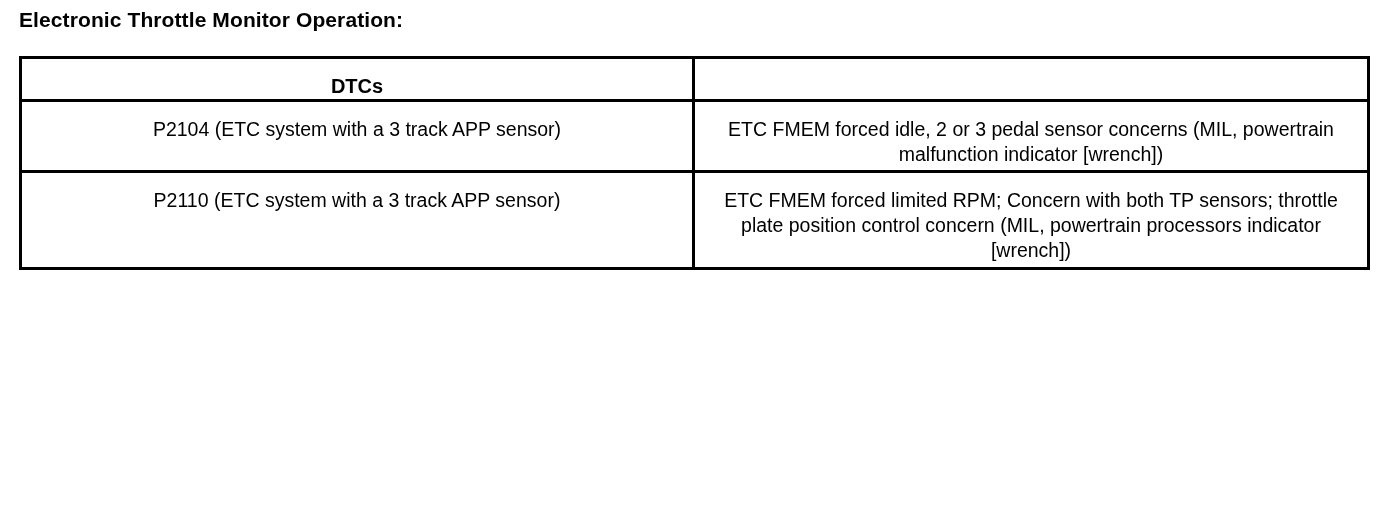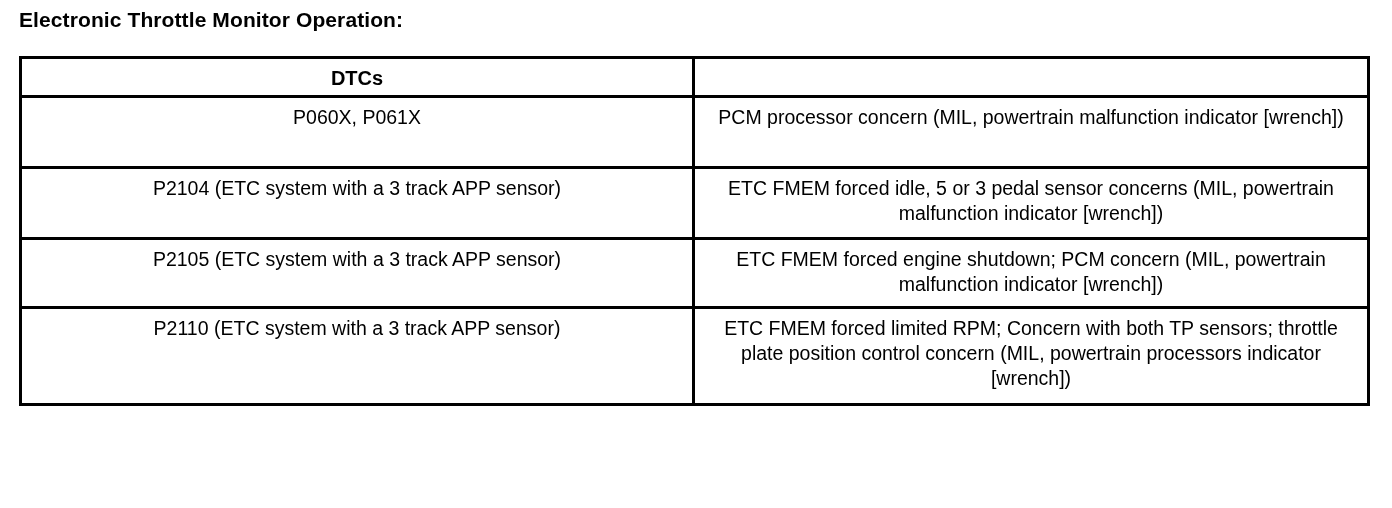--- a/index.html
+++ b/index.html
@@ -39,21 +39,21 @@
   .dtc-table td {
     border: 3px solid #000000;
     padding: 0;
     vertical-align: top;
     text-align: center;
   }
   .col-dtc   { width: 670px; }
   .col-desc  { width: 672px; }
 
   .cell-inner {
-    padding: 7px 10px 0 10px;
+    padding: 15px 10px 0 10px;
     font-size: 19.5px;
     line-height: 25px;
   }
   .cell-inner.header {
     font-weight: bold;
     font-size: 20px;
   }
   .cell-inner.empty {
     min-height: 25px;
   }
@@ -76,46 +76,30 @@
     <tbody>
       <tr class="row-header">
         <td class="col-dtc">
           <div class="cell-inner header">DTCs</div>
         </td>
         <td class="col-desc">
           <div class="cell-inner header empty"></div>
         </td>
       </tr>
 
-      <tr class="row-r1">
-        <td class="col-dtc">
-          <div class="cell-inner">P060X, P061X</div>
-        </td>
-        <td class="col-desc">
-          <div class="cell-inner">PCM processor concern (MIL, powertrain malfunction indicator [wrench])</div>
-        </td>
-      </tr>
 
       <tr class="row-r2">
         <td class="col-dtc">
           <div class="cell-inner">P2104 (ETC system with a 3 track APP sensor)</div>
         </td>
         <td class="col-desc">
-          <div class="cell-inner">ETC FMEM  forced idle, 5 or 3 pedal sensor concerns (MIL, powertrain malfunction indicator [wrench])</div>
+          <div class="cell-inner">ETC FMEM  forced idle, 2 or 3 pedal sensor concerns (MIL, powertrain malfunction indicator [wrench])</div>
         </td>
       </tr>
 
-      <tr class="row-r3">
-        <td class="col-dtc">
-          <div class="cell-inner">P2105 (ETC system with a 3 track APP sensor)</div>
-        </td>
-        <td class="col-desc">
-          <div class="cell-inner">ETC FMEM  forced engine shutdown; PCM concern (MIL, powertrain malfunction indicator [wrench])</div>
-        </td>
-      </tr>
 
       <tr class="row-r4">
         <td class="col-dtc">
           <div class="cell-inner">P2110 (ETC system with a 3 track APP sensor)</div>
         </td>
         <td class="col-desc">
           <div class="cell-inner">ETC FMEM  forced limited RPM; Concern with both TP sensors; throttle plate position control concern (MIL, powertrain processors indicator [wrench])</div>
         </td>
       </tr>
 

